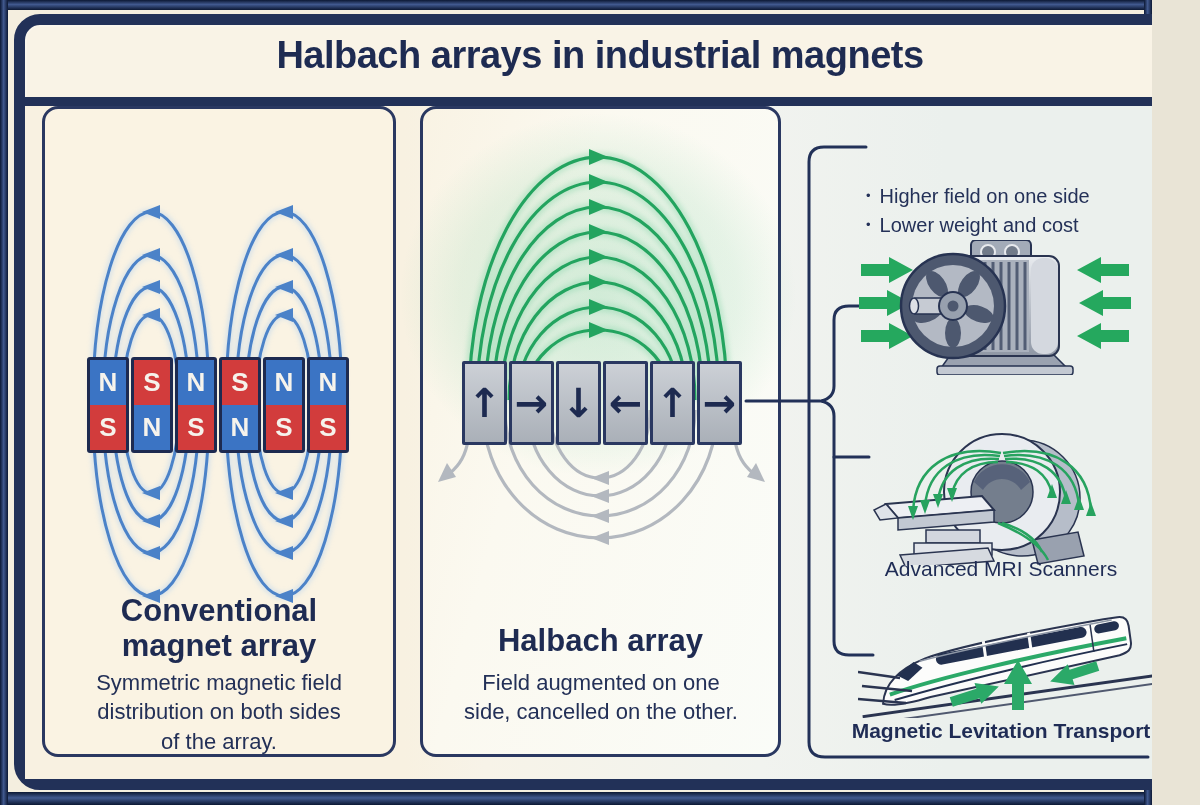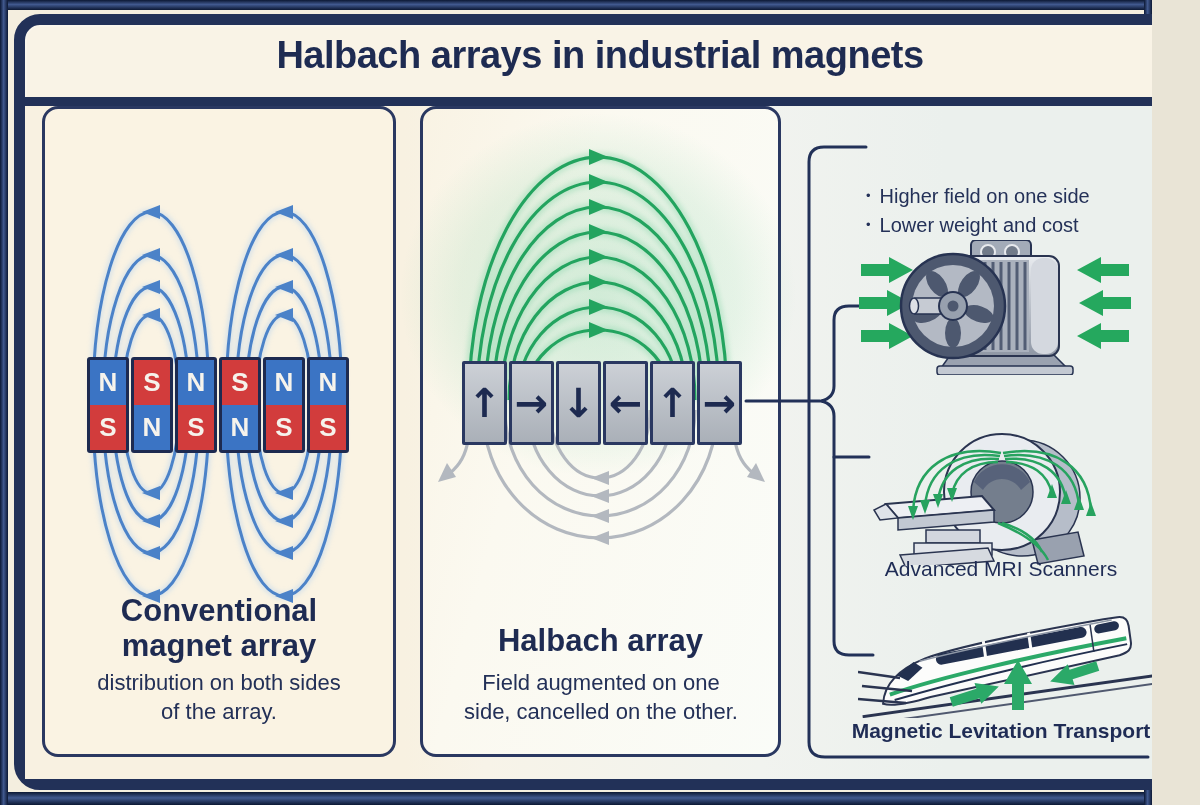--- a/index.html
+++ b/index.html
@@ -197,20 +197,21 @@
   <div class="abs block" style="left:556px;">↓</div>
   <div class="abs block" style="left:603px;">←</div>
   <div class="abs block" style="left:650px;">↑</div>
   <div class="abs block" style="left:697px;">→</div>
 
   <div class="abs cap-head" style="left:44px;top:594px;width:350px;">
     <div>Conventional</div>
     <div>magnet array</div>
   </div>
   <div class="abs cap-body" style="left:58px;top:668px;width:322px;">
+    <div>Symmetric magnetic field</div>
     <div>distribution on both sides</div>
     <div>of the array.</div>
   </div>
 
   <div class="abs cap-head" style="left:422px;top:624px;width:357px;">
     <div>Halbach array</div>
   </div>
   <div class="abs cap-body" style="left:436px;top:668px;width:330px;">
     <div>Field augmented on one</div>
     <div>side, cancelled on the other.</div>

